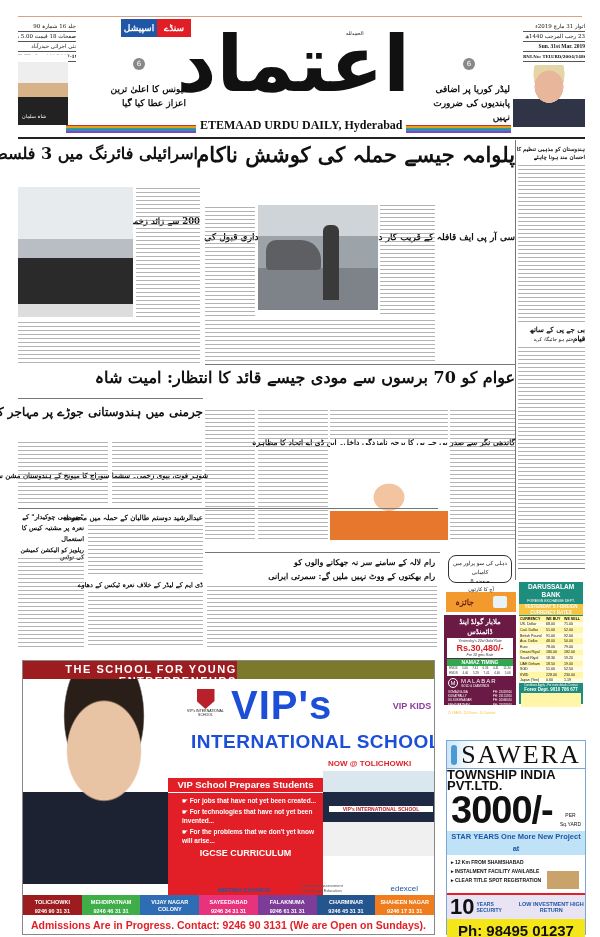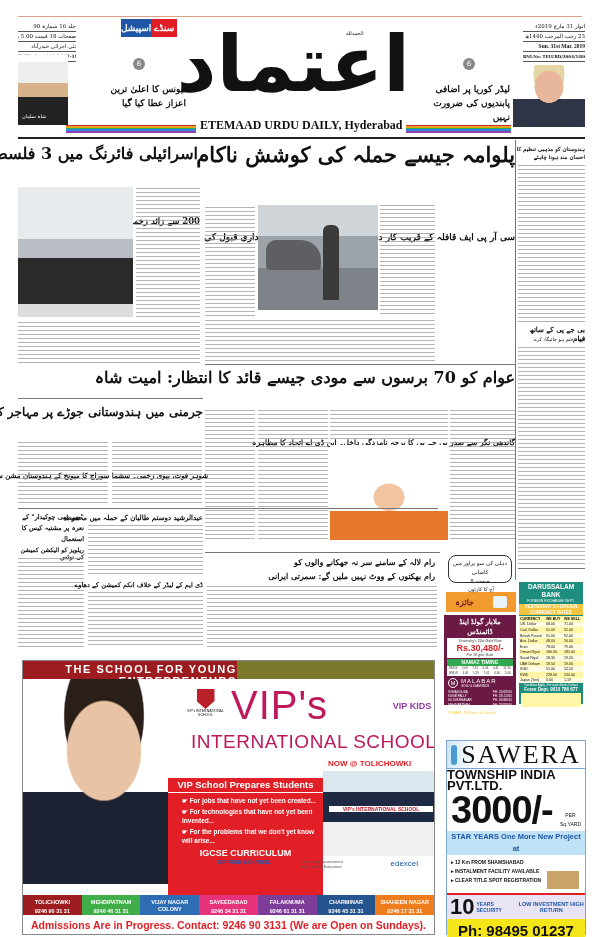--- a/index.html
+++ b/index.html
@@ -14,21 +14,21 @@
   }
   .rule { background: #222; }
   .thinrule { background: #777; }
 
   
   .topline { left: 18px; right: 18px; top: 16px; height: 1px; background: #d9a08a; }
   .meta-left { left: 18px; top: 22px; width: 58px; font-size: 5.5px; line-height: 9px; }
   .meta-left div { border-bottom: .6px solid #555; white-space: nowrap; overflow: hidden; }
   .meta-right { left: 523px; top: 22px; width: 62px; font-size: 5.5px; line-height: 9px; text-align: right; }
   .meta-right div { border-bottom: .6px solid #555; white-space: nowrap; overflow: hidden; }
-  .sunday-badge { left: 121px; top: 19px; width: 56px; height: 18px; display:flex; }
+  .sunday-badge { left: 121px; top: 19px; width: 70px; height: 18px; display:flex; }
   .sunday-badge .red { background:#e01e24; color:#fff; width:34px; font-size:9px; font-weight:bold; display:flex;align-items:center;justify-content:center; }
   .sunday-badge .blue { background:#1f56a6; color:#fff; flex:1; font-size:9px; font-weight:bold; display:flex;align-items:center;justify-content:center; }
   .masthead { left: 200px; top: 18px; width: 210px; height: 92px; font-size: 78px; line-height: 92px; font-weight: bold; text-align: center; font-family: "DejaVu Sans", sans-serif; letter-spacing: -2px; }
   .masthead-small { left: 346px; top: 30px; font-size: 5px; }
   .english-title { left: 200px; top: 118px; width: 200px; font-size: 12px; font-weight: bold; font-family: "Liberation Serif", serif; text-align:center; white-space: nowrap; }
   .stripes { height: 8px; background: linear-gradient(to bottom, #c0392b 0 1.5px, #e6a117 1.5px 3px, #27ae60 3px 4.5px, #2e86de 4.5px 6px, #8e44ad 6px 8px); }
   .page-num { width: 12px; height: 12px; border-radius: 50%; background:#888; color:#fff; font-size:7px; display:flex;align-items:center;justify-content:center; font-family:"DejaVu Sans",sans-serif; }
   .teaser { font-size: 9px; line-height: 14px; font-weight: bold; }
   .photo { background: #ccc; overflow: hidden; }
 
@@ -37,21 +37,21 @@
   .hl-med { font-size: 15px; line-height: 20px; font-weight: bold; white-space: nowrap; }
   .hl-sub { font-size: 10px; line-height: 14px; font-weight: bold; white-space: nowrap; margin-top: 44px; }
   .hl-small { font-size: 8px; line-height: 12px; font-weight: bold; white-space: nowrap; }
 
   
   .school-ad { left: 22px; top: 660px; width: 413px; height: 275px; border: 1px solid #888; background: #fff; overflow: hidden; }
   .sa-top { height: 18px; display: flex; font-family: "Liberation Sans", sans-serif; font-weight: bold; color:#fff; font-size:11px; letter-spacing: 1.5px; }
   .sa-top .a { background:#9d1c20; width: 52%; text-align:right; padding-top:2px; }
   .sa-top .b { background:#7b7a2c; flex:1; padding-top:2px; }
   .sa-boy { left: 0; top: 18px; width: 180px; height: 205px; background: radial-gradient(ellipse at 45% 35%, #e9c4a4 0 26%, transparent 27%), radial-gradient(ellipse at 45% 18%, #2a1e18 0 28%, transparent 29%), linear-gradient(#fff 0 55%, #1d2232 55%); }
-  .sa-title { font-family: "Liberation Sans", sans-serif; font-weight: normal; color: #be185d; }
+  .sa-title { font-family: "Liberation Sans", sans-serif; font-weight: bold; color: #1d4ed8; }
   .sa-red { left: 145px; top: 117px; width: 155px; height: 120px; background: #e21f26; color: #fff; font-family: "Liberation Sans", sans-serif; font-weight: bold; }
   .sa-branches { left: 0; top: 234px; width: 100%; height: 20px; display:flex; }
   .sa-branches div { flex:1; color:#fff; font-family:"Liberation Sans",sans-serif; font-weight:bold; font-size:5.5px; line-height:7px; text-align:center; padding-top:2px; }
   .sa-footer { left:0; top:254px; width:100%; height:20px; color:#e21f26; font-family:"Liberation Sans",sans-serif; font-weight:bold; font-size:10.5px; text-align:center; line-height:20px; white-space:nowrap; }
 
   
   .bank { left: 519px; top: 582px; width: 64px; height: 122px; background: #1e8d7e; font-family:"Liberation Sans",sans-serif; }
   .bank table { width: 100%; border-collapse: collapse; font-size: 3.6px; }
   .bank td { padding: 0 1px; height: 5.6px; color:#111; }
   .bank tr:nth-child(odd) td { background:#fff6a8; }
@@ -147,21 +147,21 @@
 <div class="abs textcol" style="left:18px;top:442px;width:90px;height:62px;"></div>
 <div class="abs textcol" style="left:112px;top:442px;width:90px;height:62px;"></div>
 
 <div class="abs thinrule" style="left:18px;top:508px;width:420px;height:1px;"></div>
 <div class="abs hl-small rtl" style="left:18px;top:512px;width:66px;font-size:6.5px;line-height:11px;white-space:normal;">"میں بھی چوکیدار" کے نعرہ پر مشتبہ کیس کا استعمال</div>
 <div class="abs rtl" style="left:18px;top:546px;width:66px;font-size:6px;font-weight:bold;">ریلویز کو الیکشن کمیشن کی نوٹس</div>
 <div class="abs textcol" style="left:18px;top:558px;width:66px;height:90px;"></div>
 
 <div class="abs hl-small rtl" style="left:88px;top:512px;width:115px;font-size:7px;">عبدالرشید دوستم طالبان کے حملہ میں محفوظ</div>
 <div class="abs textcol" style="left:88px;top:525px;width:115px;height:52px;"></div>
-<div class="abs hl-small rtl" style="left:88px;top:579px;width:115px;font-size:6.5px;">ڈی ایم کے لیڈر کے خلاف انکم کمیشن کے دھاوے</div>
+<div class="abs hl-small rtl" style="left:88px;top:579px;width:115px;font-size:6.5px;">ڈی ایم کے لیڈر کے خلاف نعرہ ٹیکس کے دھاوے</div>
 <div class="abs textcol" style="left:88px;top:592px;width:115px;height:55px;"></div>
 
 <div class="abs thinrule" style="left:205px;top:552px;width:235px;height:1px;"></div>
 <div class="abs hl-small rtl" style="left:210px;top:556px;width:225px;font-size:8px;">رام لالہ کے سامنے سر نہ جھکانے والوں کو</div>
 <div class="abs hl-small rtl" style="left:210px;top:570px;width:225px;font-size:8px;">رام بھکتوں کے ووٹ نہیں ملیں گے: سمرتی ایرانی</div>
 <div class="abs textcol" style="left:207px;top:586px;width:230px;height:62px;"></div>
 
 <div class="abs rtl center" style="left:448px;top:555px;width:64px;height:28px;border:1px solid #333;border-radius:8px;font-size:5.5px;line-height:9px;padding-top:3px;">
   <div style="text-align:center;">دہلی کی سو پراور میں کامیابی</div>
   <div style="text-align:center;">صفحہ 8</div>
@@ -359,21 +359,21 @@
     <div style="font-size:6.5px;line-height:9px;padding:3px 4px 0 14px;">
       <div style="margin-bottom:2px;"><span>☛ </span><span>For jobs that have not yet been created...</span></div>
       <div style="margin-bottom:2px;"><span>☛ </span><span>For technologies that have not yet been invented...</span></div>
       <div><span>☛ </span><span>For the problems that we don't yet know will arise...</span></div>
     </div>
     <div style="font-size:9px;text-align:center;margin-top:3px;">IGCSE CURRICULUM</div>
   </div>
   <div class="abs" style="left:300px;top:110px;width:112px;height:85px;background:linear-gradient(#dbe7ef 0 25%, #1e2a44 25% 60%, #f0f0f0 60%);">
     <div style="position:absolute;top:35px;left:6px;right:2px;background:#fff;color:#b8202a;font-size:5px;font-weight:bold;font-family:'Liberation Sans',sans-serif;text-align:center;">VIP's INTERNATIONAL SCHOOL</div>
   </div>
-  <div class="abs" style="left:180px;top:198px;width:230px;height:34px;display:flex;align-items:flex-start;justify-content:space-around;font-family:'Liberation Sans',sans-serif;">
+  <div class="abs" style="left:180px;top:198px;width:230px;height:34px;display:flex;align-items:flex-end;justify-content:space-around;font-family:'Liberation Sans',sans-serif;">
     <span style="font-size:6px;font-weight:bold;color:#1f56a6;">BRITISH COUNCIL</span>
     <span style="font-size:4px;color:#555;width:60px;">Cambridge Assessment International Education</span>
     <span style="font-size:8px;color:#1f56a6;">edexcel</span>
   </div>
   <div class="abs sa-branches">
     <div style="background:#9d1c20;">
         <div>TOLICHOWKI</div>
         <div>9246 90 31 31</div>
       </div>
     <div style="background:#3fae49;">

